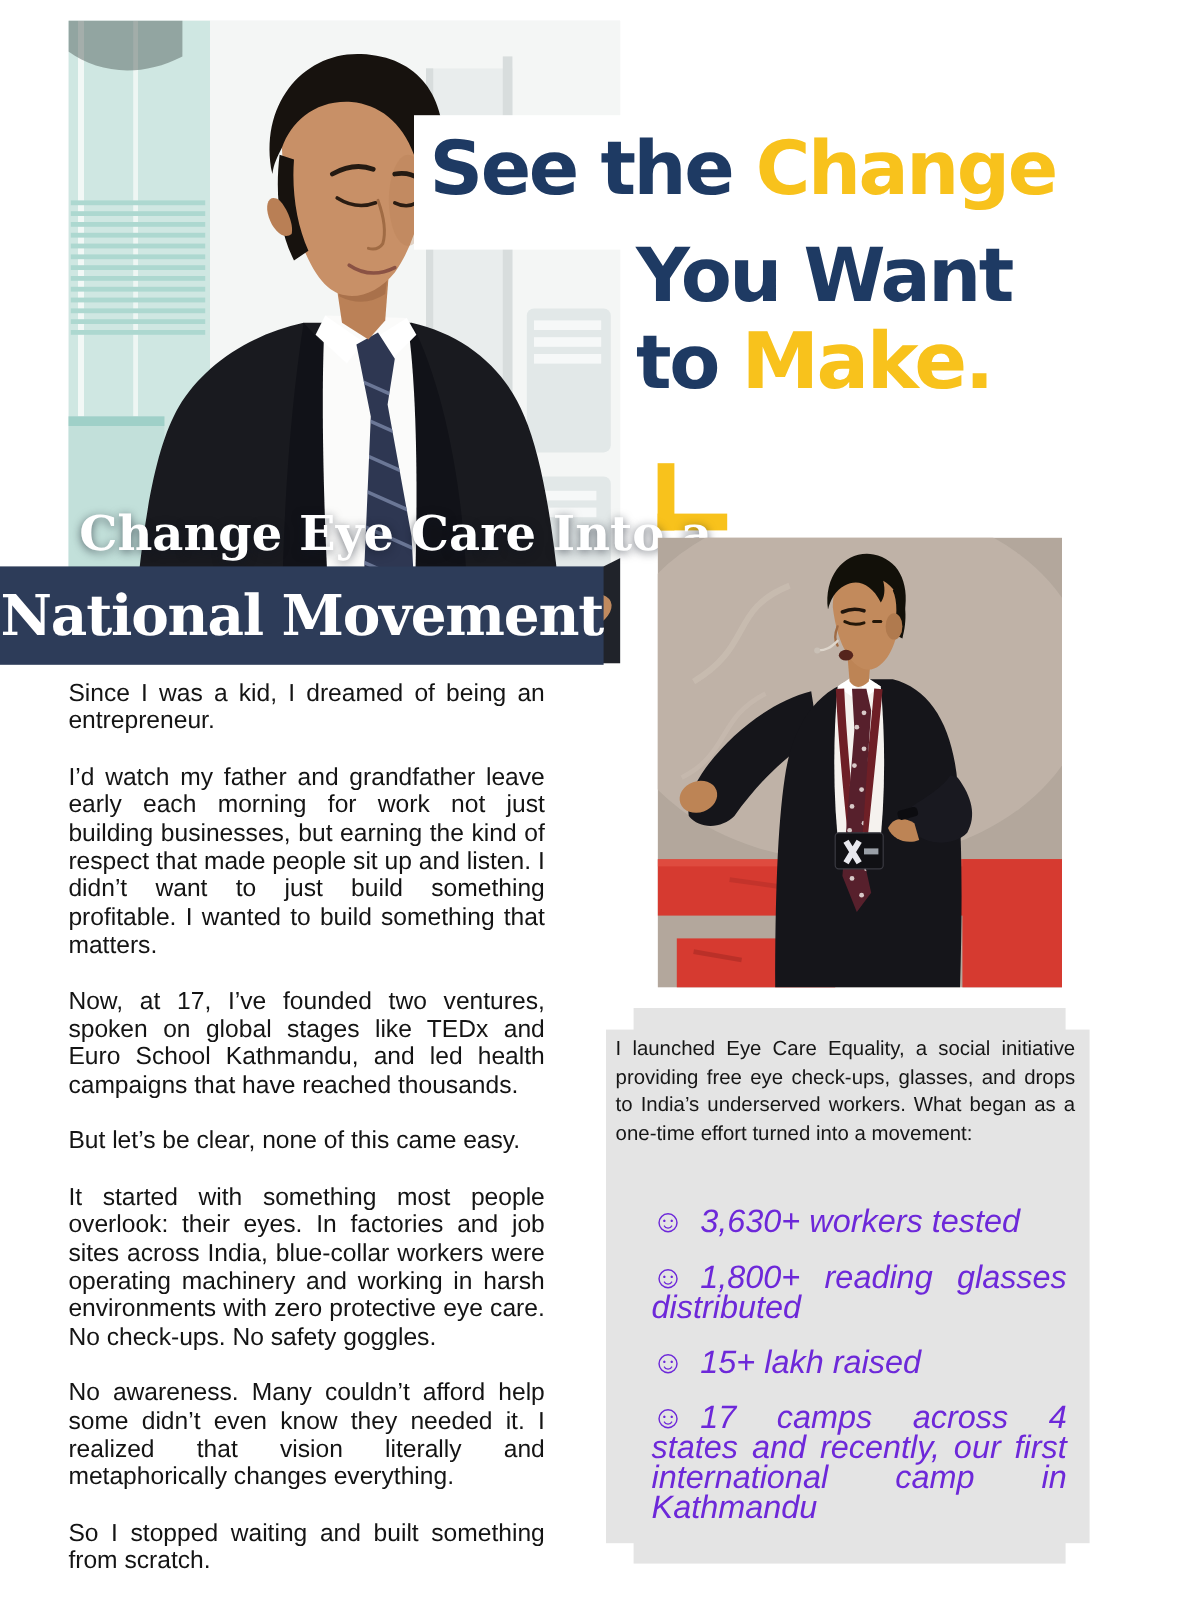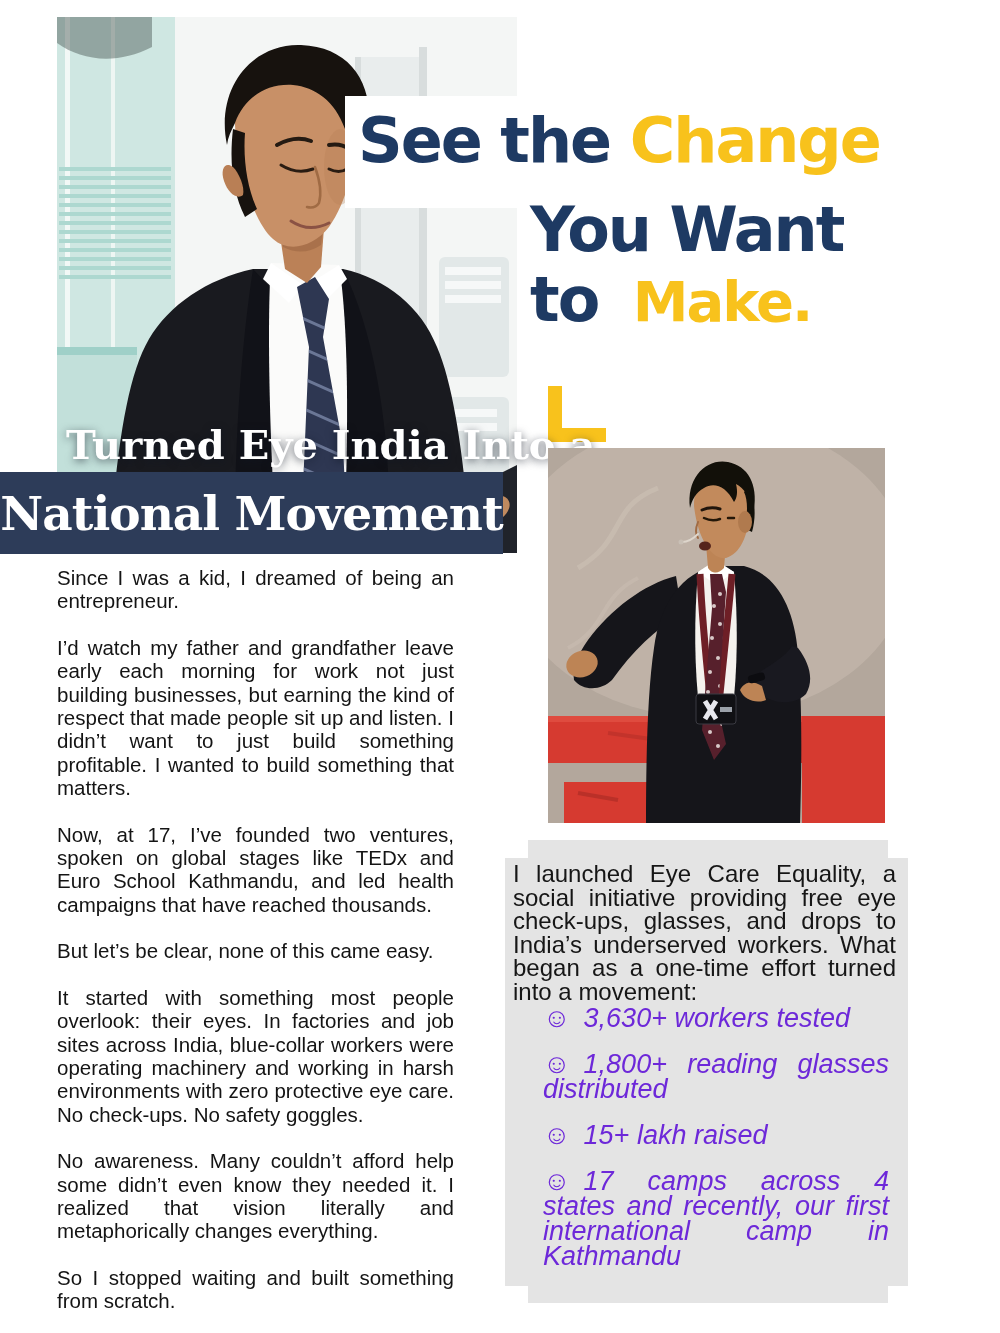--- a/index.html
+++ b/index.html
@@ -12,41 +12,41 @@
   .photo2{position:absolute;left:548px;top:448px;width:337px;height:375px;}
   .photo1 svg,.photo2 svg{display:block;width:100%;height:100%;}
   
   .white-patch{position:absolute;left:345px;top:96px;width:655px;height:112px;background:#ffffff;}
   .hl{position:absolute;white-space:nowrap;font-family:"DejaVu Sans",sans-serif;
       font-weight:bold;font-size:62px;letter-spacing:-2px;color:#1e3a63;line-height:1;}
   .hl1{left:358px;top:110px;}
   .hl2{left:530px;top:199px;}
   .hl3{left:530px;top:269px;}
   .accent{color:#f8c21c;}
-  .big{font-size:56px;margin-left:15px;}
+  .big{font-size:65px;}
   .corner{position:absolute;left:548px;top:386px;width:44px;height:42px;
       border-left:14px solid #f8c21c;border-bottom:14px solid #f8c21c;}
   
   .kicker{position:absolute;left:66px;top:421px;white-space:nowrap;
       font-family:"DejaVu Serif",serif;font-weight:bold;font-size:40px;color:#ffffff;
       text-shadow:0 2px 8px rgba(15,22,35,.6);}
   .banner{position:absolute;left:0;top:472px;width:503px;height:82px;background:#2d3c59;
       display:flex;align-items:center;justify-content:center;}
   .banner-title{font-family:"DejaVu Serif",serif;font-weight:bold;font-size:47px;
       letter-spacing:-1px;color:#ffffff;white-space:nowrap;}
   
   .article{position:absolute;left:57px;top:566px;width:413px;
       font-size:20.5px;line-height:23.4px;text-align:justify;color:#141414;}
   .article p{margin:0 16px 23px 0;}
   .article p:last-child{margin-bottom:0;}
   
   .box-back{position:absolute;left:528px;top:840px;width:360px;height:463px;background:#e4e4e4;}
   .box{position:absolute;left:505px;top:858px;width:403px;height:428px;background:#e4e4e4;}
   .box-intro{position:absolute;left:513px;top:862px;width:383px;
-      font-size:24px;line-height:23.5px;text-align:justify;color:#161616;}
+      font-size:17px;line-height:23.5px;text-align:justify;color:#161616;}
   .bullets{position:absolute;left:543px;top:1006px;width:346px;}
   .bullet{font-size:27px;line-height:25px;margin:0 0 21px 0;text-align:justify;color:#6d28d9;font-style:italic;}
   .bullet:last-child{margin-bottom:0;}
   .smiley{margin-right:13px;}
 </style>
 </head>
 <body>
 
 <div class="page">
 
@@ -133,21 +133,21 @@
       <ellipse cx="430" cy="494" rx="24" ry="14" fill="#c08a5f" transform="rotate(-24 430 494)"></ellipse>
     </svg>
   </div>
 
   <div class="white-patch"></div>
   <div class="hl hl1"><span>See the </span><span class="accent">Change</span></div>
   <div class="hl hl2">You Want</div>
   <div class="hl hl3"><span>to </span><span class="accent big">Make.</span></div>
   <div class="corner"></div>
 
-  <div class="kicker">Turned Eye India Into a</div>
+  <div class="kicker">Change Eye Care Into a</div>
   <div class="banner">
     <span class="banner-title">National Movement</span>
   </div>
 
   <div class="article">
     <p>Since I was a kid, I dreamed of being an entrepreneur.</p>
     <p>I’d watch my father and grandfather leave early each morning for work  not just building businesses, but earning the kind of respect that made people sit up and listen. I didn’t want to just build something profitable. I wanted to build something that matters.</p>
     <p>Now, at 17, I’ve founded two ventures, spoken on global stages like TEDx and Euro School Kathmandu, and led health campaigns that have reached thousands.</p>
     <p>But let’s be clear, none of this came easy.</p>
     <p>It started with something most people overlook: their eyes. In factories and job sites across India, blue-collar workers were operating machinery and working in harsh environments with zero protective eye care. No check-ups. No safety goggles.</p>

